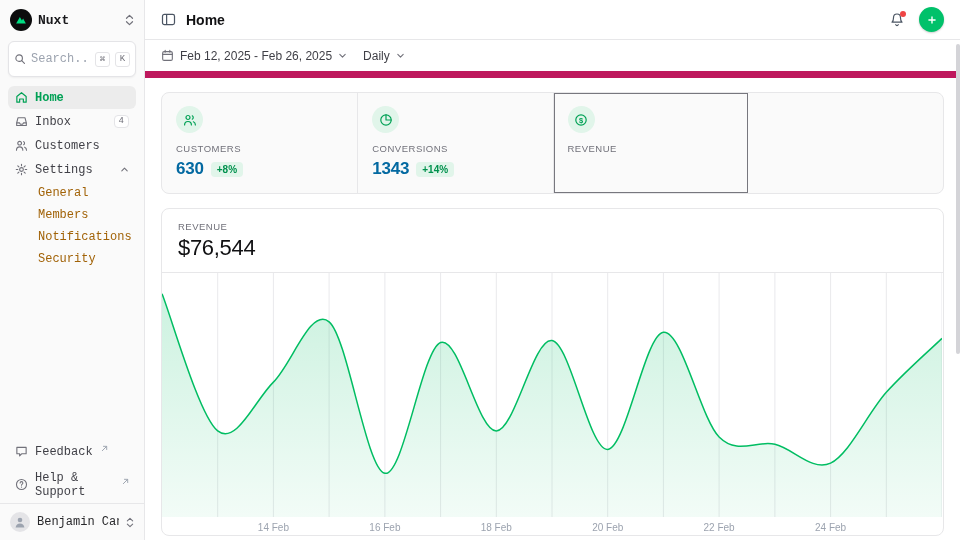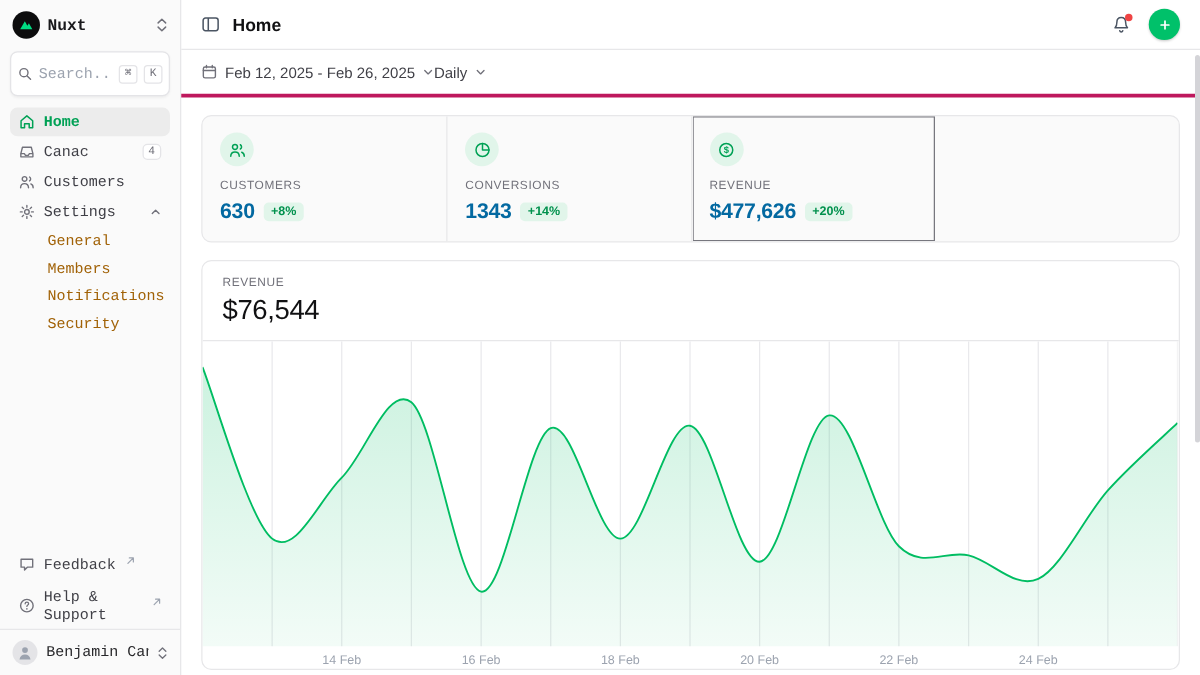--- a/index.html
+++ b/index.html
@@ -33,21 +33,21 @@
   
   .main { flex:1; display:flex; flex-direction:column; min-width:0; }
   .topbar { height:40px; border-bottom:1px solid #e7e7e9; display:flex; align-items:center; justify-content:space-between; padding:0 16px; flex-shrink:0; }
   .tb-left { display:flex; align-items:center; gap:10px; }
   .page-title { font-size:14px; font-weight:700; color:#111113; }
   .icon-btn { color:#4b5563; display:flex; cursor:pointer; position:relative; background:none; border:none; padding:0; }
   .tb-right { display:flex; align-items:center; gap:14px; }
   .dot { position:absolute; top:-1px; right:-1px; width:6px; height:6px; border-radius:50%; background:#ef4444; }
   .plus-btn { width:25px; height:25px; border-radius:50%; background:#00C16A; border:none; display:flex; align-items:center; justify-content:center; cursor:pointer; box-shadow:0 1px 2px rgba(0,0,0,.2); }
 
-  .toolbar { height:38px; border-bottom:3px solid #be185d; display:flex; align-items:center; padding:0 16px; flex-shrink:0; }
+  .toolbar { height:38px; border-bottom:7px solid #be185d; display:flex; align-items:center; gap:16px; padding:0 16px; flex-shrink:0; }
   .tool-btn { display:flex; align-items:center; gap:6px; background:none; border:none; font-family:inherit; font-size:12px; color:#3f3f46; font-weight:500; cursor:pointer; }
   .tool-btn .muted-ic { color:#71717a; }
 
   .content { padding:14px 16px 0; }
 
   .stats { display:grid; grid-template-columns:1fr 1fr 1fr 1fr; border:1px solid #e7e7e9; border-radius:8px; overflow:hidden; background:#fafafa; }
   .stat-card { padding:13px 14px 14px; cursor:pointer; }
   .stat-card + .stat-card { border-left:1px solid #e7e7e9; }
   .stat-card.selected { box-shadow: inset 0 0 0 1px #77777e; }
   .stat-icon { width:27px; height:27px; border-radius:50%; background:#e1f5ea; color:#00a155; display:inline-flex; align-items:center; justify-content:center; }
@@ -108,21 +108,21 @@
         <span>Home</span>
       </div>
 
       <div class="nav-item">
         <span class="ni">
           <svg width="13" height="13" viewBox="0 0 14 14">
               <path d="M1.8 8.5 L3.2 3 H10.8 L12.2 8.5 V11.3 H1.8 Z" fill="none" stroke="currentColor" stroke-width="1.2" stroke-linejoin="round"></path>
               <path d="M1.8 8.5 H4.8 L5.8 10 H8.2 L9.2 8.5 H12.2" fill="none" stroke="currentColor" stroke-width="1.2" stroke-linejoin="round"></path>
             </svg>
         </span>
-        <span>Canac</span>
+        <span>Inbox</span>
         <span class="num-badge">4</span>
       </div>
 
       <div class="nav-item">
         <span class="ni">
           <svg width="13" height="13" viewBox="0 0 14 14">
               <circle cx="5" cy="4.5" r="2" fill="none" stroke="currentColor" stroke-width="1.2"></circle>
               <path d="M1.6 12 C1.6 9.8 3 8.5 5 8.5 C7 8.5 8.4 9.8 8.4 12" fill="none" stroke="currentColor" stroke-width="1.2" stroke-linecap="round"></path>
               <path d="M9.3 2.8 A2 2 0 0 1 9.3 6.2 M10.4 8.8 C11.7 9.3 12.4 10.5 12.4 12" fill="none" stroke="currentColor" stroke-width="1.2" stroke-linecap="round"></path>
             </svg>
@@ -292,24 +292,20 @@
         </div>
 
         <div class="stat-card selected">
           <span class="stat-icon">
             <svg width="14" height="14" viewBox="0 0 14 14">
                 <circle cx="7" cy="7" r="5.2" fill="none" stroke="currentColor" stroke-width="1.2"></circle>
                 <text x="7" y="9.7" text-anchor="middle" font-size="7.5" font-weight="bold" fill="currentColor" font-family="Liberation Sans, sans-serif">$</text>
               </svg>
           </span>
           <div class="stat-label">REVENUE</div>
-          <div class="stat-row">
-            <span class="stat-value">$477,626</span>
-            <span class="stat-delta">+20%</span>
-          </div>
         </div>
 
       </section>
 
       <section class="chart-card">
         <div class="chart-head">
           <div class="chart-label">REVENUE</div>
           <div class="chart-value">$76,544</div>
         </div>
         <svg id="chart-svg" width="780" height="262" viewBox="0 0 780 262">

